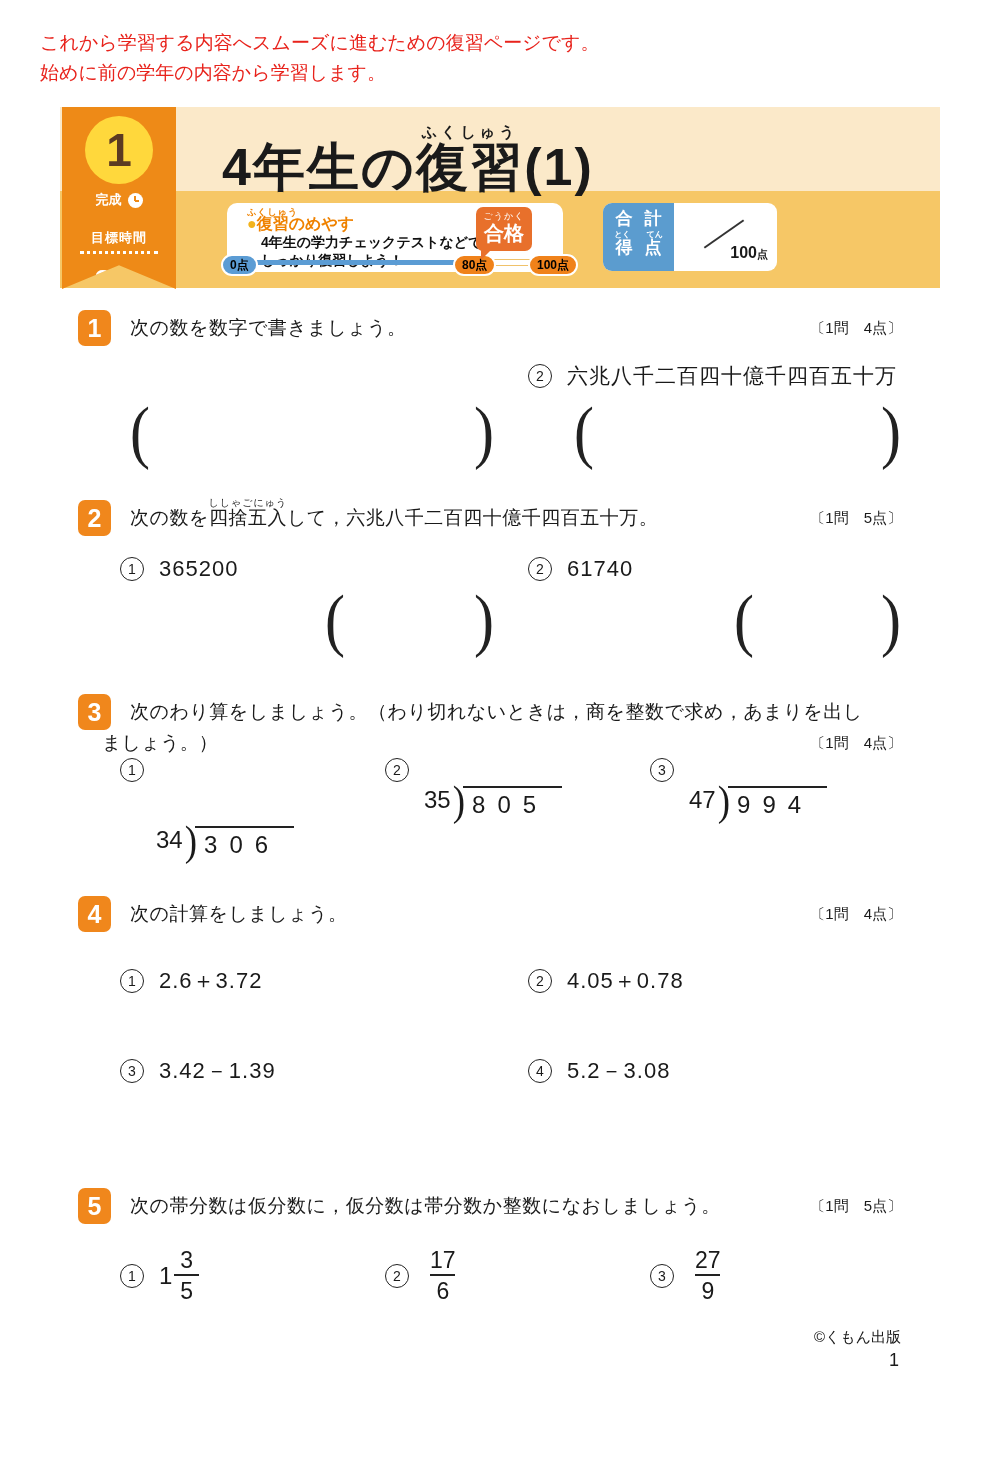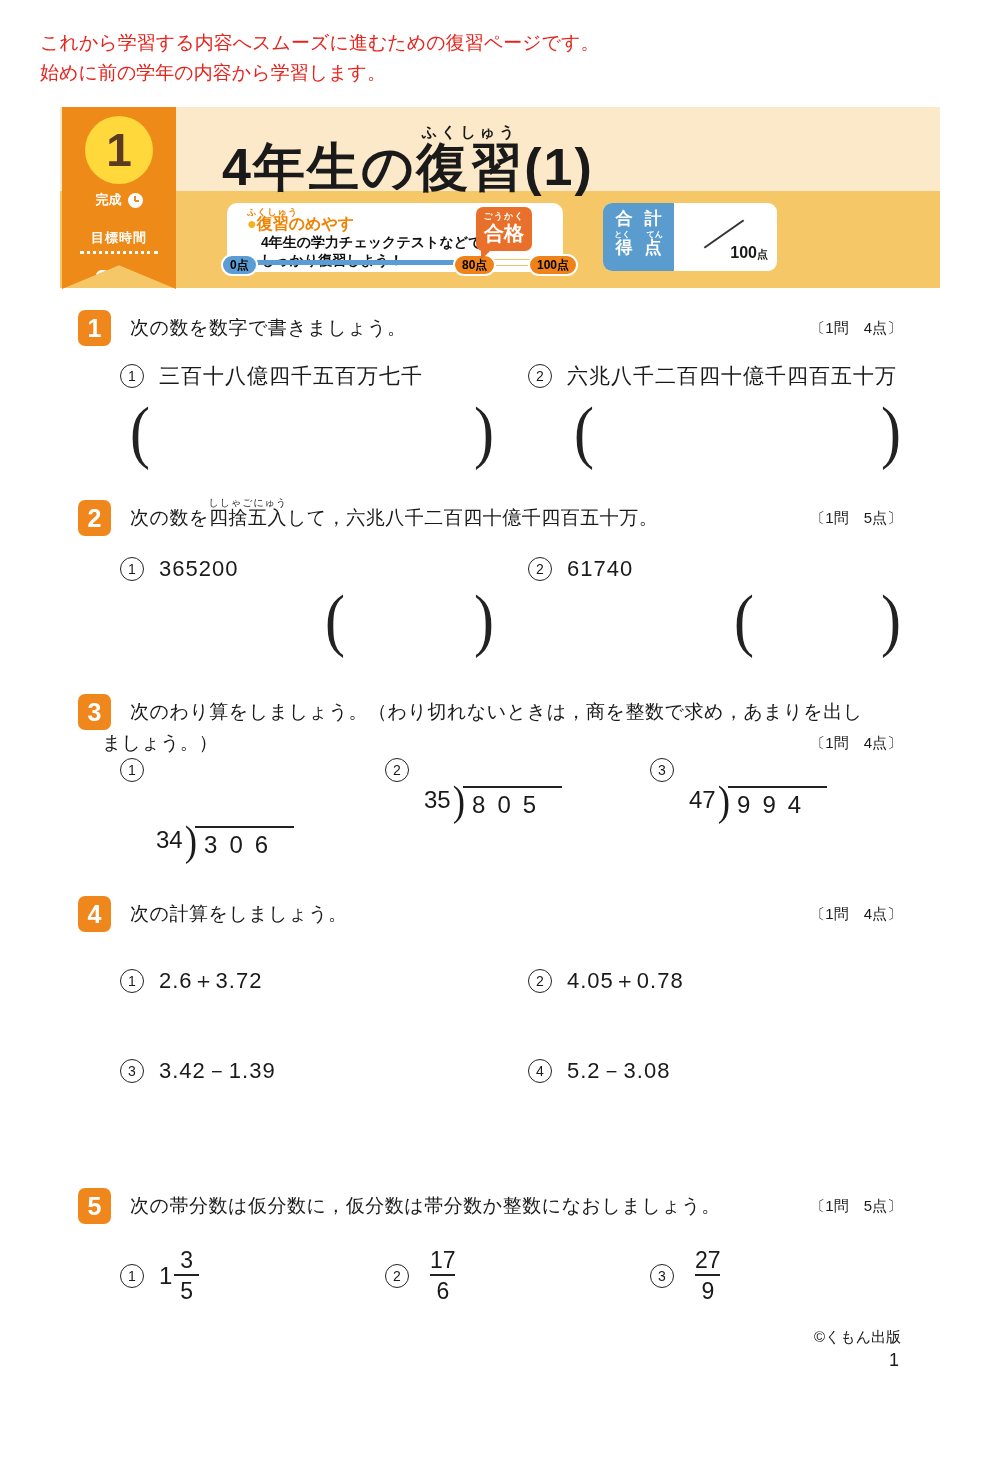--- a/index.html
+++ b/index.html
@@ -37,21 +37,21 @@
         font-weight:bold; letter-spacing:4px; white-space:nowrap; }
 
   .meyasu { position:absolute; left:167px; top:96px; width:336px; height:69px; background:#fff;
             border-radius:10px; z-index:2; }
   .meyasu-head { position:absolute; left:20px; top:11px; font-size:16px; font-weight:bold; color:#ef8200; white-space:nowrap; }
   .meyasu-head .bullet { color:#f2b31e; }
   .meyasu-head .fg { font-size:9px; top:-9px; letter-spacing:1px; color:#ef8200; }
   .meyasu-body { position:absolute; left:34px; top:30px; font-size:14px; font-weight:bold; line-height:18px; color:#111; }
   .pass-bubble { position:absolute; left:249px; top:4px; width:56px; height:44px; background:#e8702b;
                  border-radius:7px; color:#fff; text-align:center; z-index:3; }
-  .pass-bubble .fg2 { display:block; font-size:9px; font-weight:bold; margin-top:3px; letter-spacing:1px; }
+  .pass-bubble .fg2 { display:block; font-size:9px; font-weight:normal; margin-top:3px; letter-spacing:1px; }
   .pass-bubble .lbl { display:block; font-size:20px; font-weight:bold; line-height:20px; }
   .pass-bubble::after { content:""; position:absolute; left:5px; bottom:-9px; width:0; height:0;
                         border:7px solid transparent; border-top-color:#e8702b; border-left-color:#e8702b; }
   .bar-blue  { position:absolute; left:11px;  top:57px; width:232px; height:5px; background:#5b9cd4; border-radius:3px; }
   .bar-white { position:absolute; left:243px; top:57px; width:85px; height:5px; background:#fff;
                box-shadow:0 0 0 1px #f0c26a; border-radius:3px; }
   .pill { position:absolute; top:51px; border-radius:11px; color:#000000; font-weight:bold; font-size:12px;
           line-height:14px; padding:2px 7px; border:2px solid #fff; white-space:nowrap; z-index:2; }
   .pill-start { left:-6px;  background:#5b9cd4; }
   .pill-pass  { left:226px; background:#f0821a; }
@@ -168,21 +168,20 @@
       </div>
     </div>
   </div>
 
   <div class="sec" style="top:310px; height:170px;">
     <div class="sec-head">
       <div class="badge">1</div>
       <div class="sec-title">次の数を数字で書きましょう。</div>
       <div class="points">〔1問　4点〕</div>
     </div>
-    <div class="p-abs" style="left:42px; top:52px;"><span class="cnum">1</span><span class="ptxt21">三百十八億四千五百万七千</span></div>
     <div class="p-abs" style="left:450px; top:52px;"><span class="cnum">2</span><span class="ptxt21">六兆八千二百四十億千四百五十万</span></div>
     <span class="paren" style="left:52px;  top:84px;">(</span>
     <span class="paren" style="left:396px; top:84px;">)</span>
     <span class="paren" style="left:496px; top:84px;">(</span>
     <span class="paren" style="left:803px; top:84px;">)</span>
   </div>
 
   <div class="sec" style="top:500px; height:170px;">
     <div class="sec-head">
       <div class="badge">2</div>

